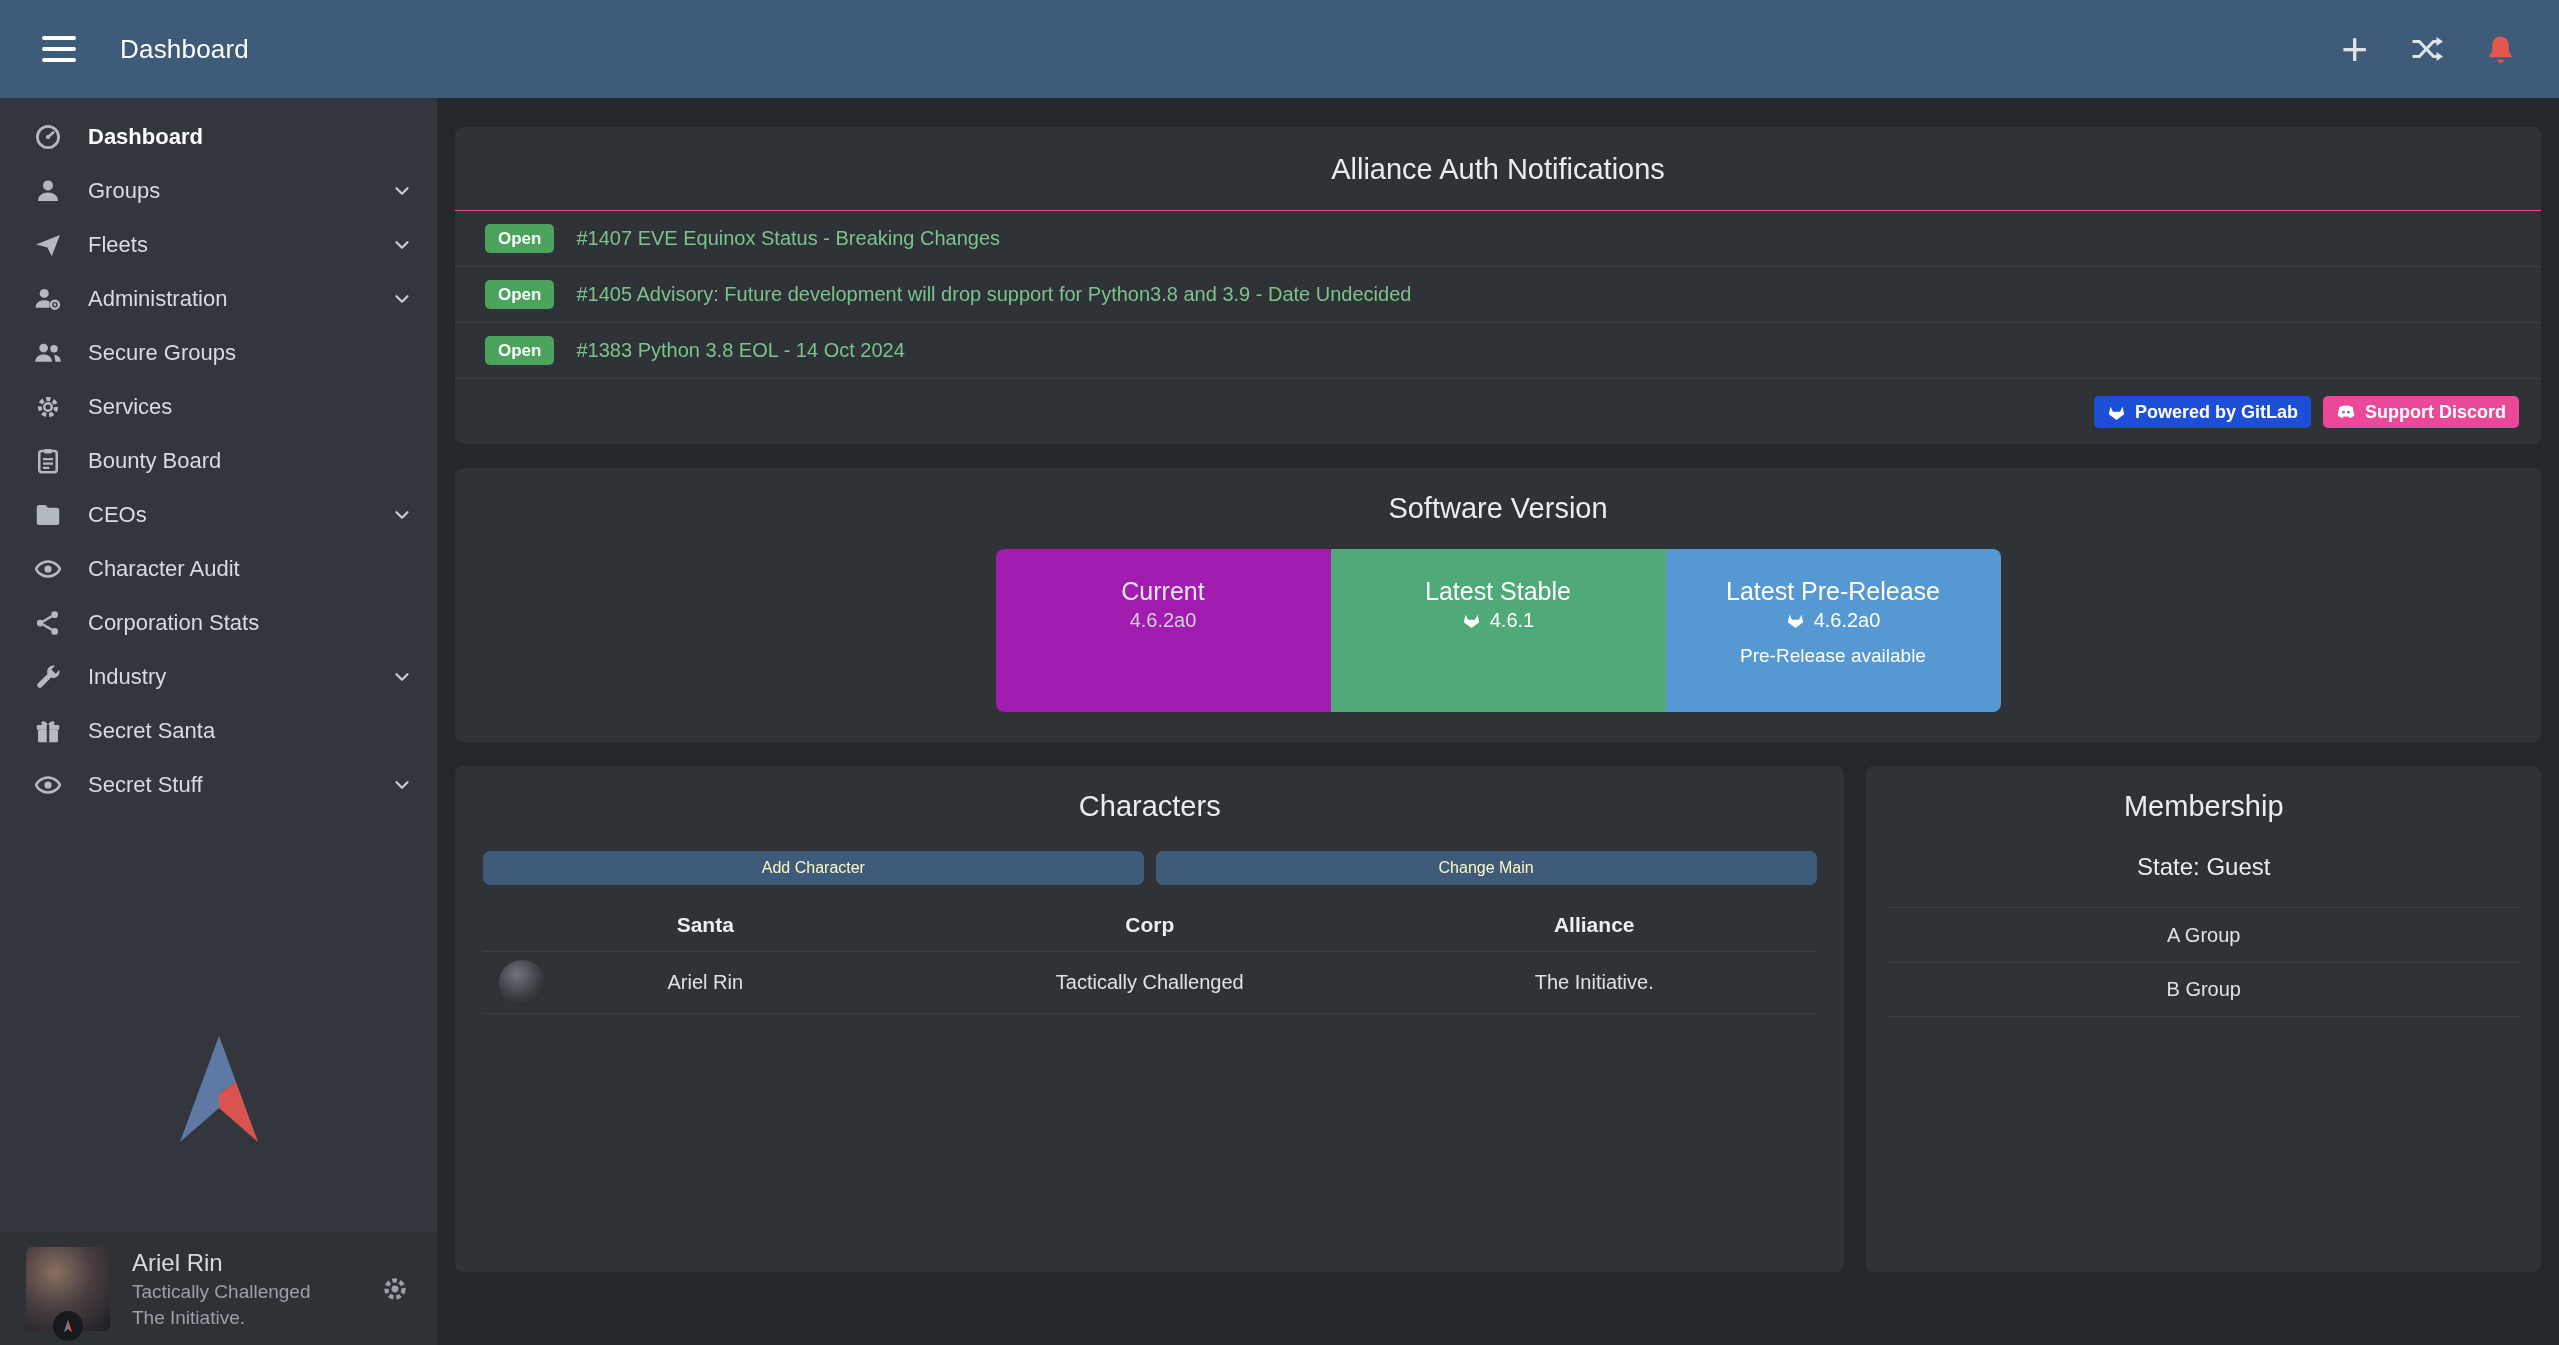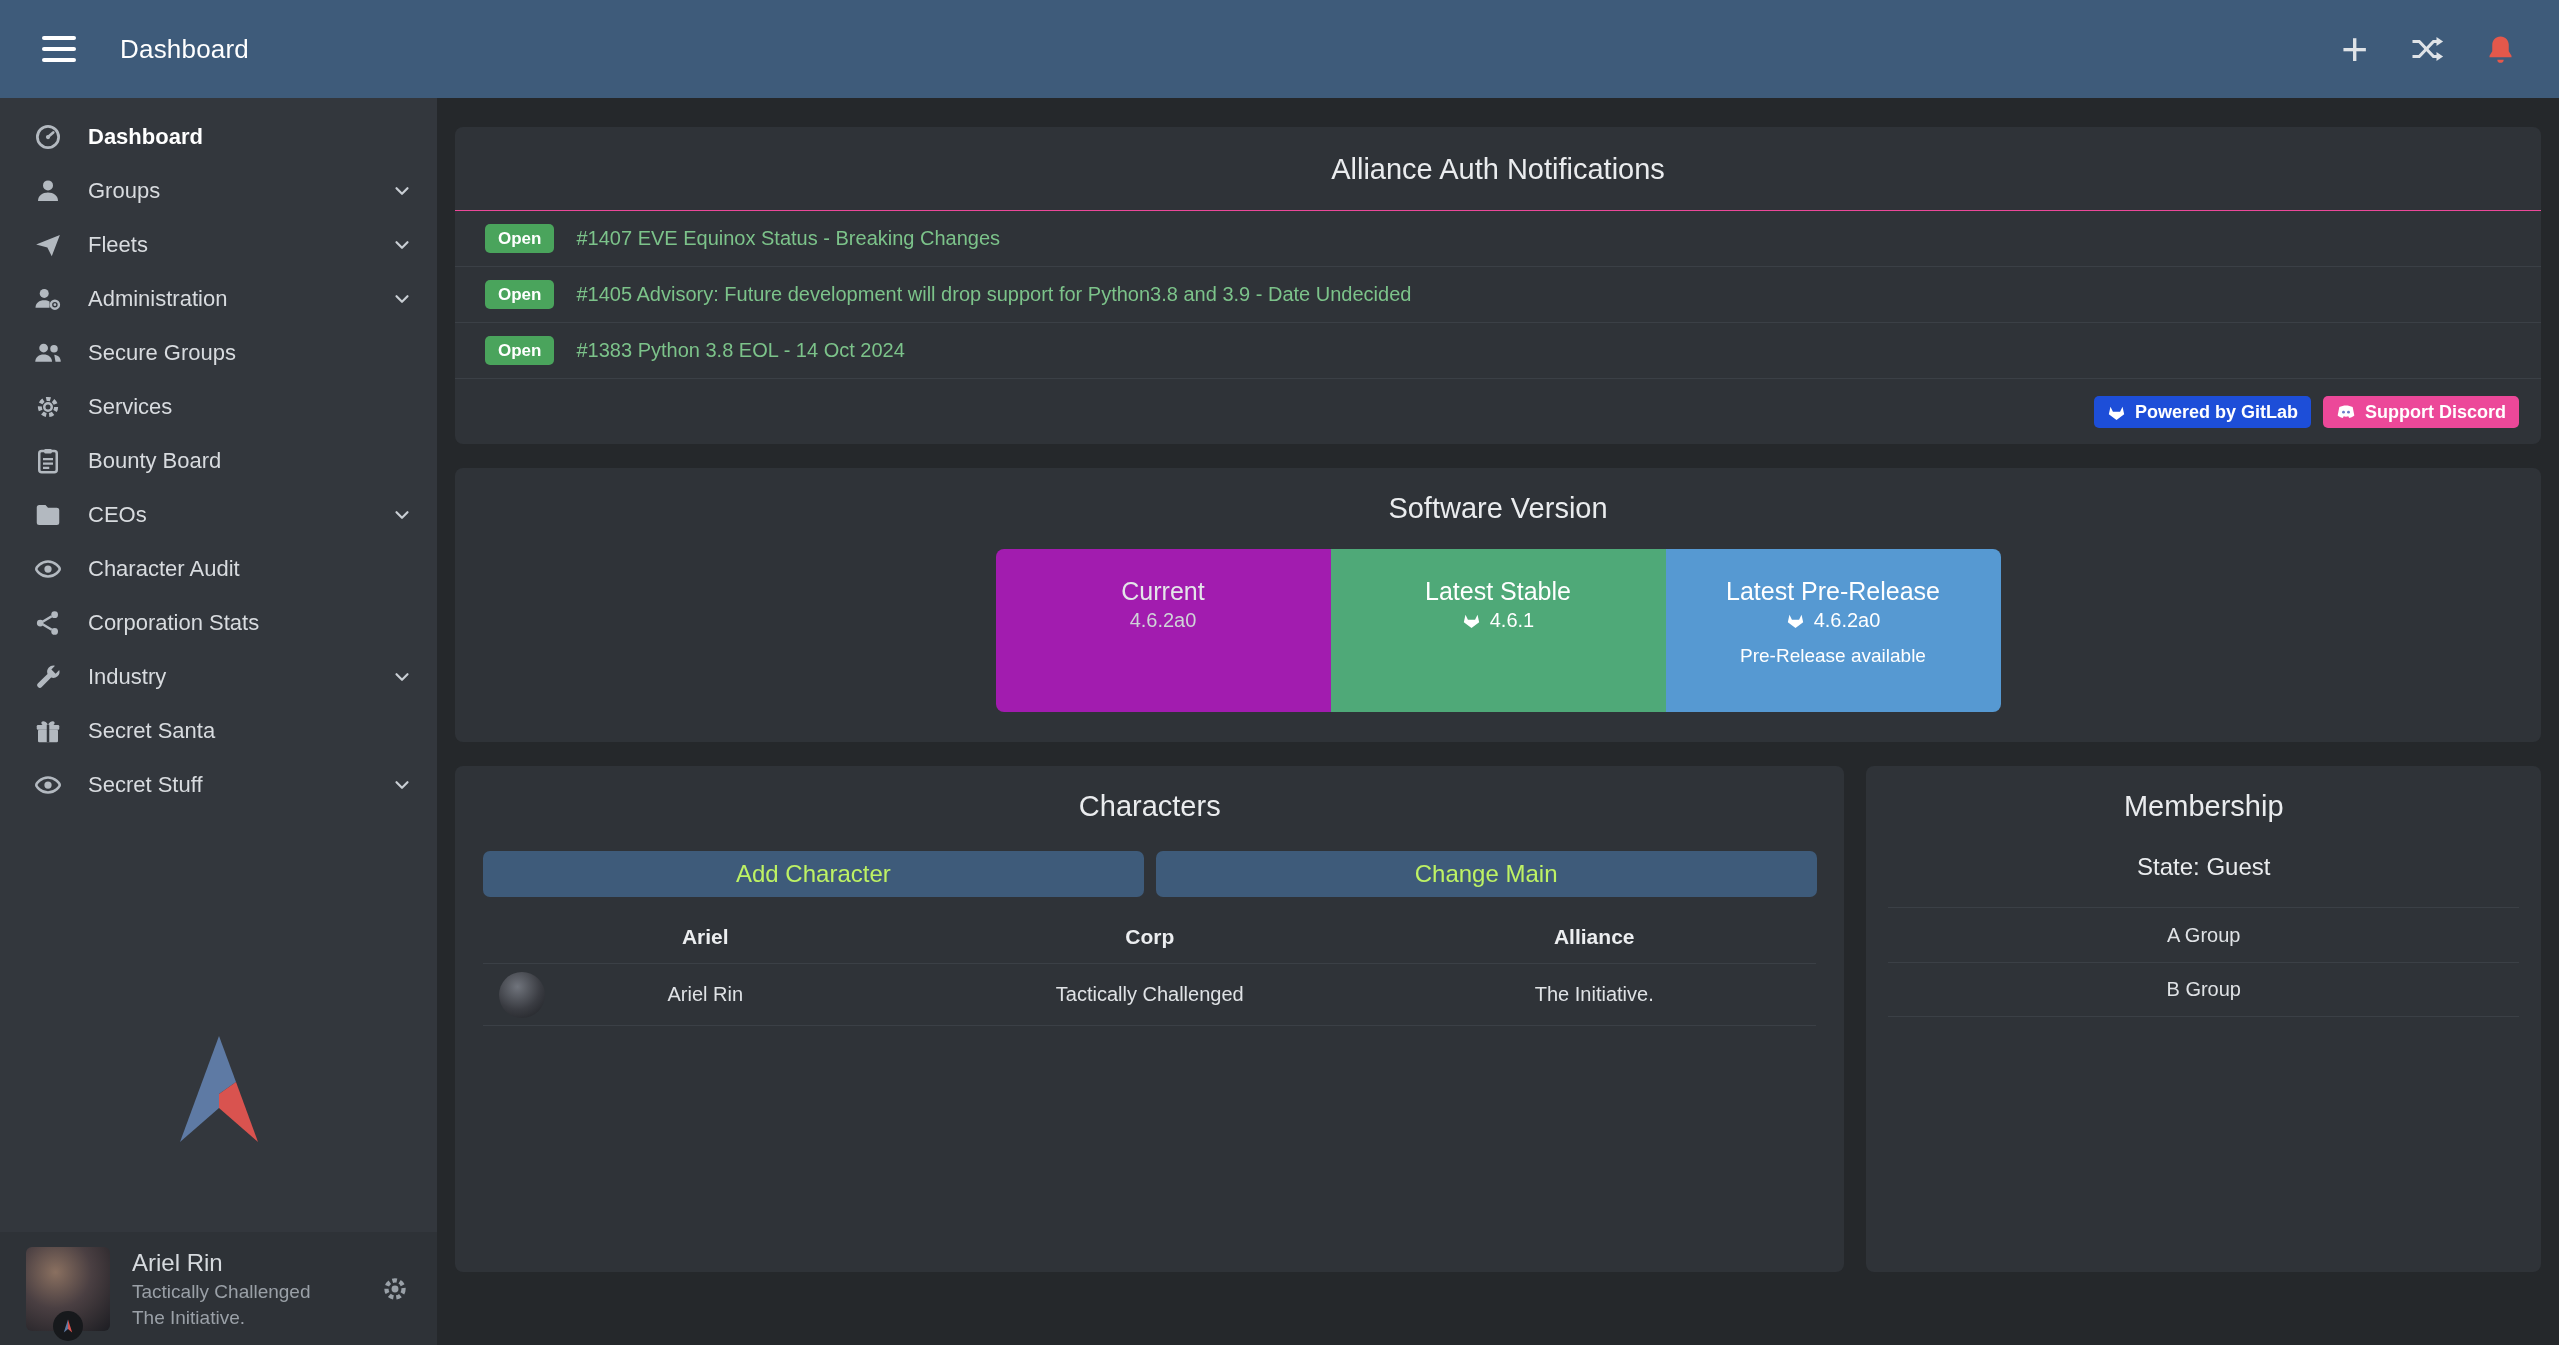--- a/index.html
+++ b/index.html
@@ -101,22 +101,22 @@
   .progressbar { height:26px; background:#dcdfe2; border-radius:6px; margin-top:18px; overflow:hidden; }
   .progressfill { height:100%; width:0%; background:#4fa978; }
   .tq-stats { font-size:20px; margin-top:17px; color:#e4e6e9; }
 
   
   .row3 { display:flex; gap:22px; margin-top:24px; }
   .chars-panel { flex:2.06; height:506px; padding-top:24px; }
   .memb-panel { flex:1; height:506px; padding-top:24px; }
   .char-actions { display:flex; gap:12px; padding:0 28px; margin-top:28px; }
   .btn {
-    flex:1; height:46px; background:#3e5b7a; border:none; border-radius:7px;
-    color:#bef264; font-size:24px; font-family:inherit; cursor:pointer;
+    flex:1; height:34px; background:#3e5b7a; border:none; border-radius:7px;
+    color:#fef9c3; font-size:16px; font-family:inherit; cursor:pointer;
   }
   .char-table { margin:28px 28px 0; }
   .trow { display:grid; grid-template-columns:1fr 1fr 1fr; align-items:center; }
   .thead { border-bottom:1px solid #3b4046; }
   .th { font-weight:700; font-size:21px; text-align:center; padding-bottom:14px; color:#eceef0; }
   .tdata { height:62px; border-bottom:1px solid #3b4046; }
   .td { font-size:20px; text-align:center; color:#dfe2e5; }
   .cell-name { position:relative; height:100%; display:flex; align-items:center; justify-content:center; }
   .cportrait {
     position:absolute; left:16px; top:50%; transform:translateY(-50%);
@@ -436,21 +436,21 @@
 
   <div class="row3">
     <section class="panel chars-panel">
       <h2 class="panel-title">Characters</h2>
       <div class="char-actions">
         <button class="btn">Add Character</button>
         <button class="btn">Change Main</button>
       </div>
       <div class="char-table">
         <div class="trow thead">
-          <div class="th">Ariel</div>
+          <div class="th">Santa</div>
           <div class="th">Corp</div>
           <div class="th">Alliance</div>
         </div>
         <div class="trow tdata">
           <div class="td cell-name">
             <span class="cportrait"></span>
             <span>Ariel Rin</span>
           </div>
           <div class="td">Tactically Challenged</div>
           <div class="td">The Initiative.</div>

